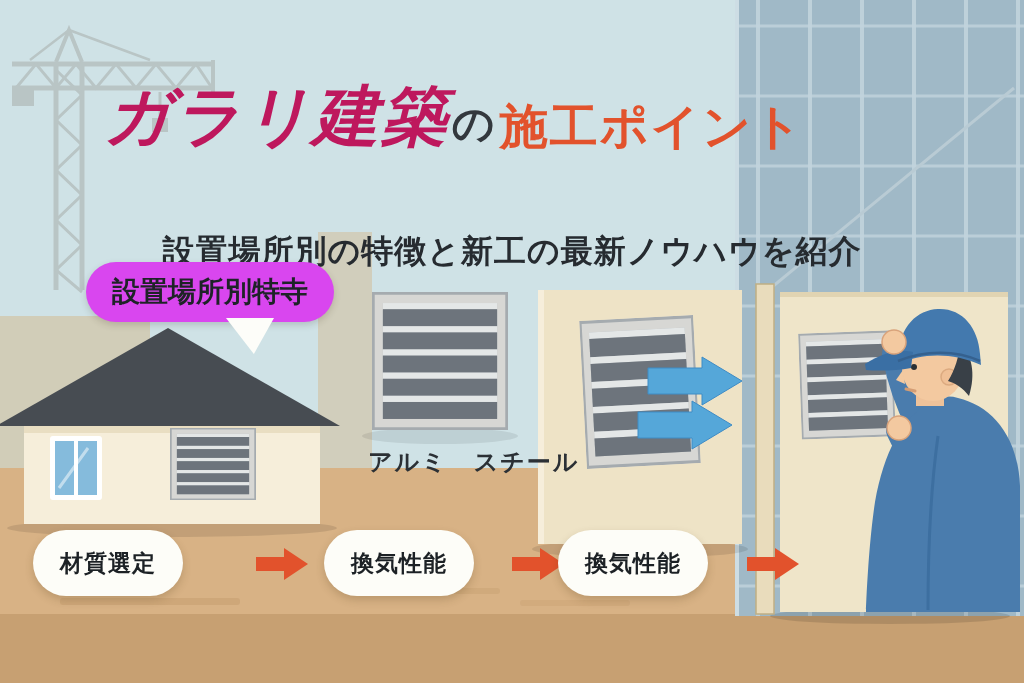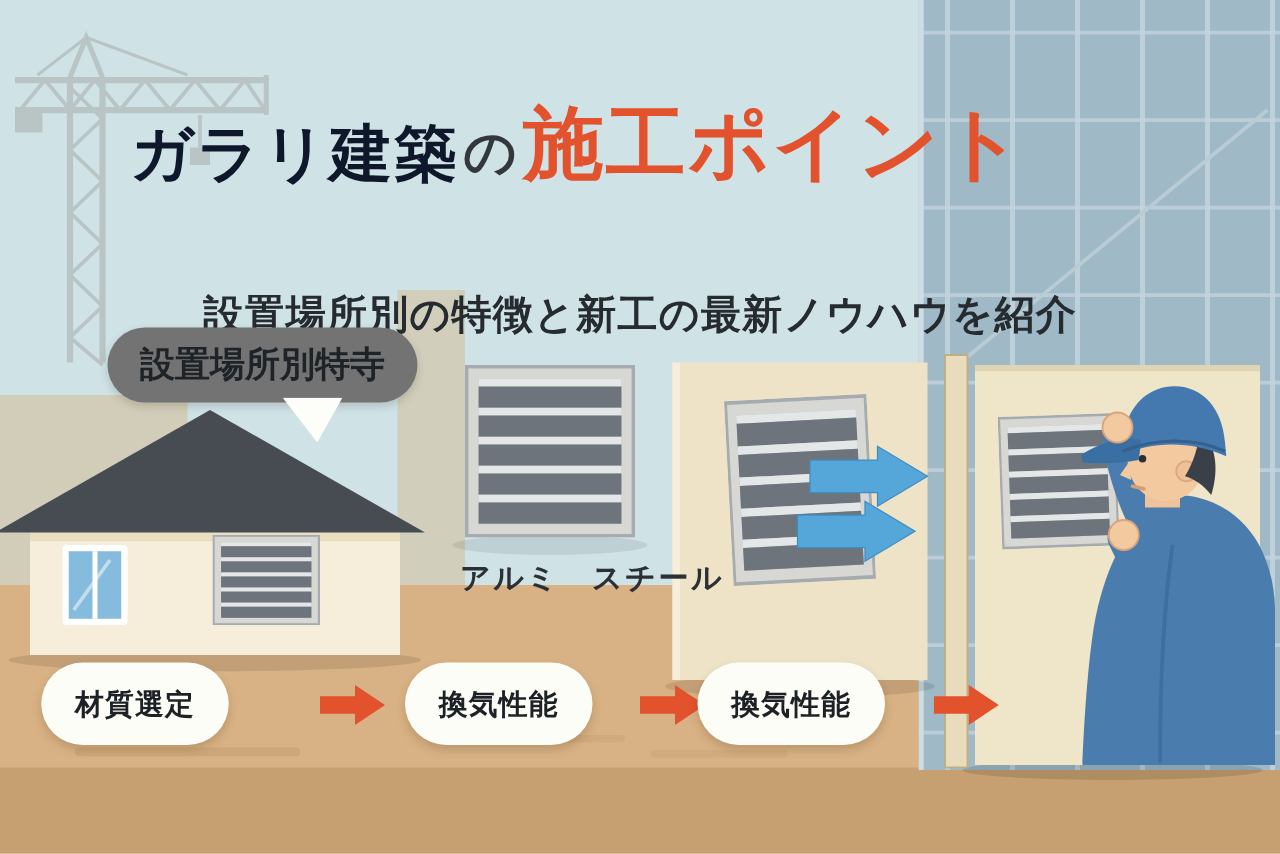--- a/index.html
+++ b/index.html
@@ -6,29 +6,29 @@
   html,body { width:1024px; height:683px; background:#fff; }
   .scene {
     position:relative; width:1024px; height:683px; overflow:hidden;
     background:#cfe2e6;
     font-family:"DejaVu Sans","Liberation Sans",sans-serif;
   }
   .bg { position:absolute; left:0; top:0; width:1024px; height:683px; }
 
   
   .title { position:absolute; left:104px; top:84px; display:flex; align-items:flex-end; font-weight:bold; letter-spacing:2px; z-index:5; }
-  .t-main { font-size:50px; line-height:1; color:#0f172a; }
+  .t-main { font-size:66px; line-height:1; color:#be185d;font-style:italic; }
   .t-particle { font-size:42px; line-height:1; padding:0 3px 5px 3px; color:#33383d; }
-  .t-orange { font-size:64px; line-height:1; color:#e2522c; }
+  .t-orange { font-size:48px; line-height:1; color:#e2522c; }
 
   .subtitle { position:absolute; top:190px; left:0; width:100%; text-align:center;
     font-size:32px; font-weight:bold; color:#262b30; letter-spacing:1px; z-index:5;margin-top:40px; }
 
   
-  .callout { position:absolute; left:86px; top:262px; background:#737373; border-radius:30px;
+  .callout { position:absolute; left:86px; top:262px; background:#d946ef; border-radius:30px;
     padding:11px 26px; font-size:28px; font-weight:bold; color:#1e2327;
     box-shadow:0 3px 7px rgba(50,40,20,.18); z-index:6; }
   .callout-tail { position:absolute; left:226px; top:318px; width:48px; height:36px;
     background:#fdfdf9; clip-path:polygon(0 0,100% 0,58% 100%); z-index:6; }
 
   .material-label { position:absolute; left:368px; top:446px; font-size:24px; font-weight:bold;
     color:#2b3035; letter-spacing:2px; z-index:5; }
 
   
   .flow { position:absolute; left:0; top:530px; width:1024px; height:70px; z-index:7; }

